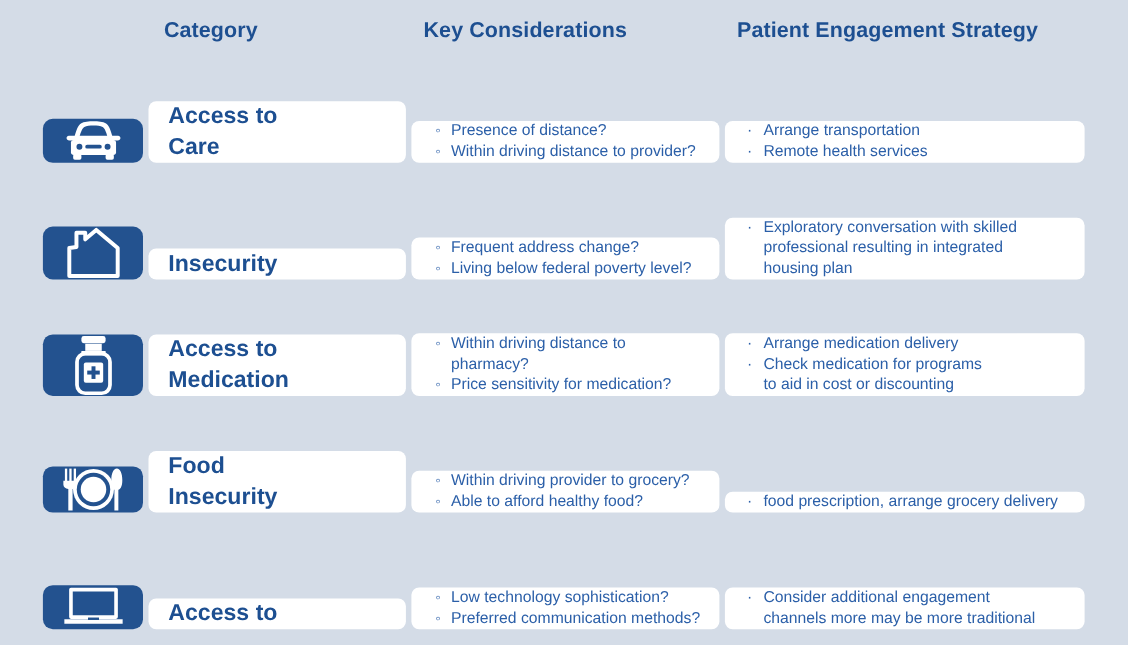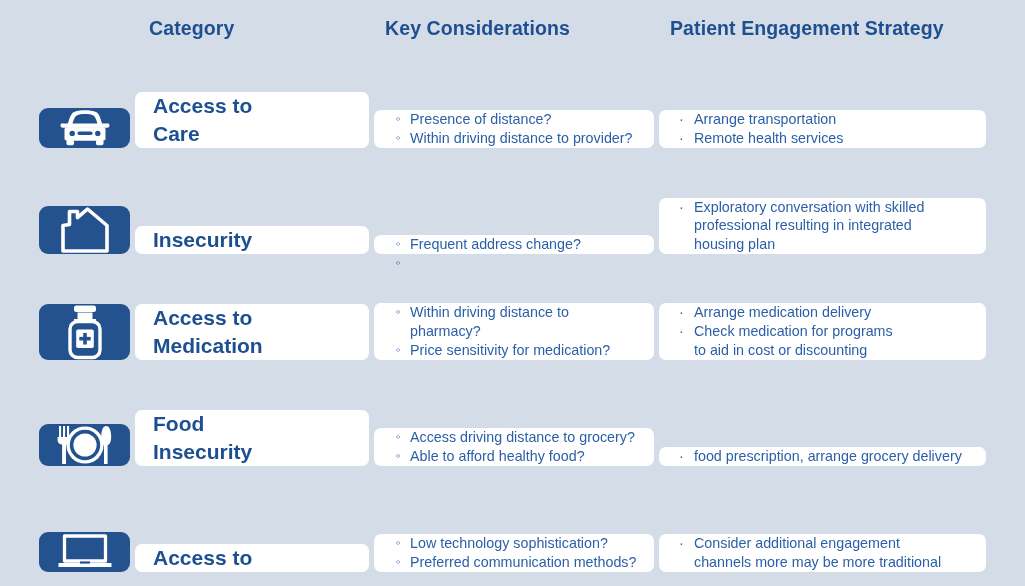--- a/index.html
+++ b/index.html
@@ -217,21 +217,21 @@
           </span>
         </div>
         <div class="card card-category">
           <div class="cat-label">
             <span class="sub">Insecurity</span>
           </div>
         </div>
         <div class="card card-key">
           <ul class="items hollow">
             <li><span class="bul">◦</span><span>Frequent address change?</span></li>
-            <li><span class="bul">◦</span></li>
+            <li><span class="bul">◦</span><span>Living below federal poverty level?</span></li>
           </ul>
         </div>
         <div class="card card-strategy">
           <ul class="items filled">
             <li>
               <span class="bul">·</span>
               <span class="sub">Exploratory conversation with skilled</span>
               <span class="sub">professional resulting in integrated</span>
               <span class="sub">housing plan</span>
             </li>
@@ -303,21 +303,21 @@
           </span>
         </div>
         <div class="card card-category">
           <div class="cat-label">
             <span class="sub">Food</span>
             <span class="sub">Insecurity</span>
           </div>
         </div>
         <div class="card card-key">
           <ul class="items hollow">
-            <li><span class="bul">◦</span><span>Access driving distance to grocery?</span></li>
+            <li><span class="bul">◦</span><span>Within driving provider to grocery?</span></li>
             <li><span class="bul">◦</span><span>Able to afford healthy food?</span></li>
           </ul>
         </div>
         <div class="card card-strategy">
           <ul class="items filled">
             <li>
               <span class="bul">·</span>
               <span class="sub">food prescription, arrange grocery delivery</span>
             </li>
           </ul>

